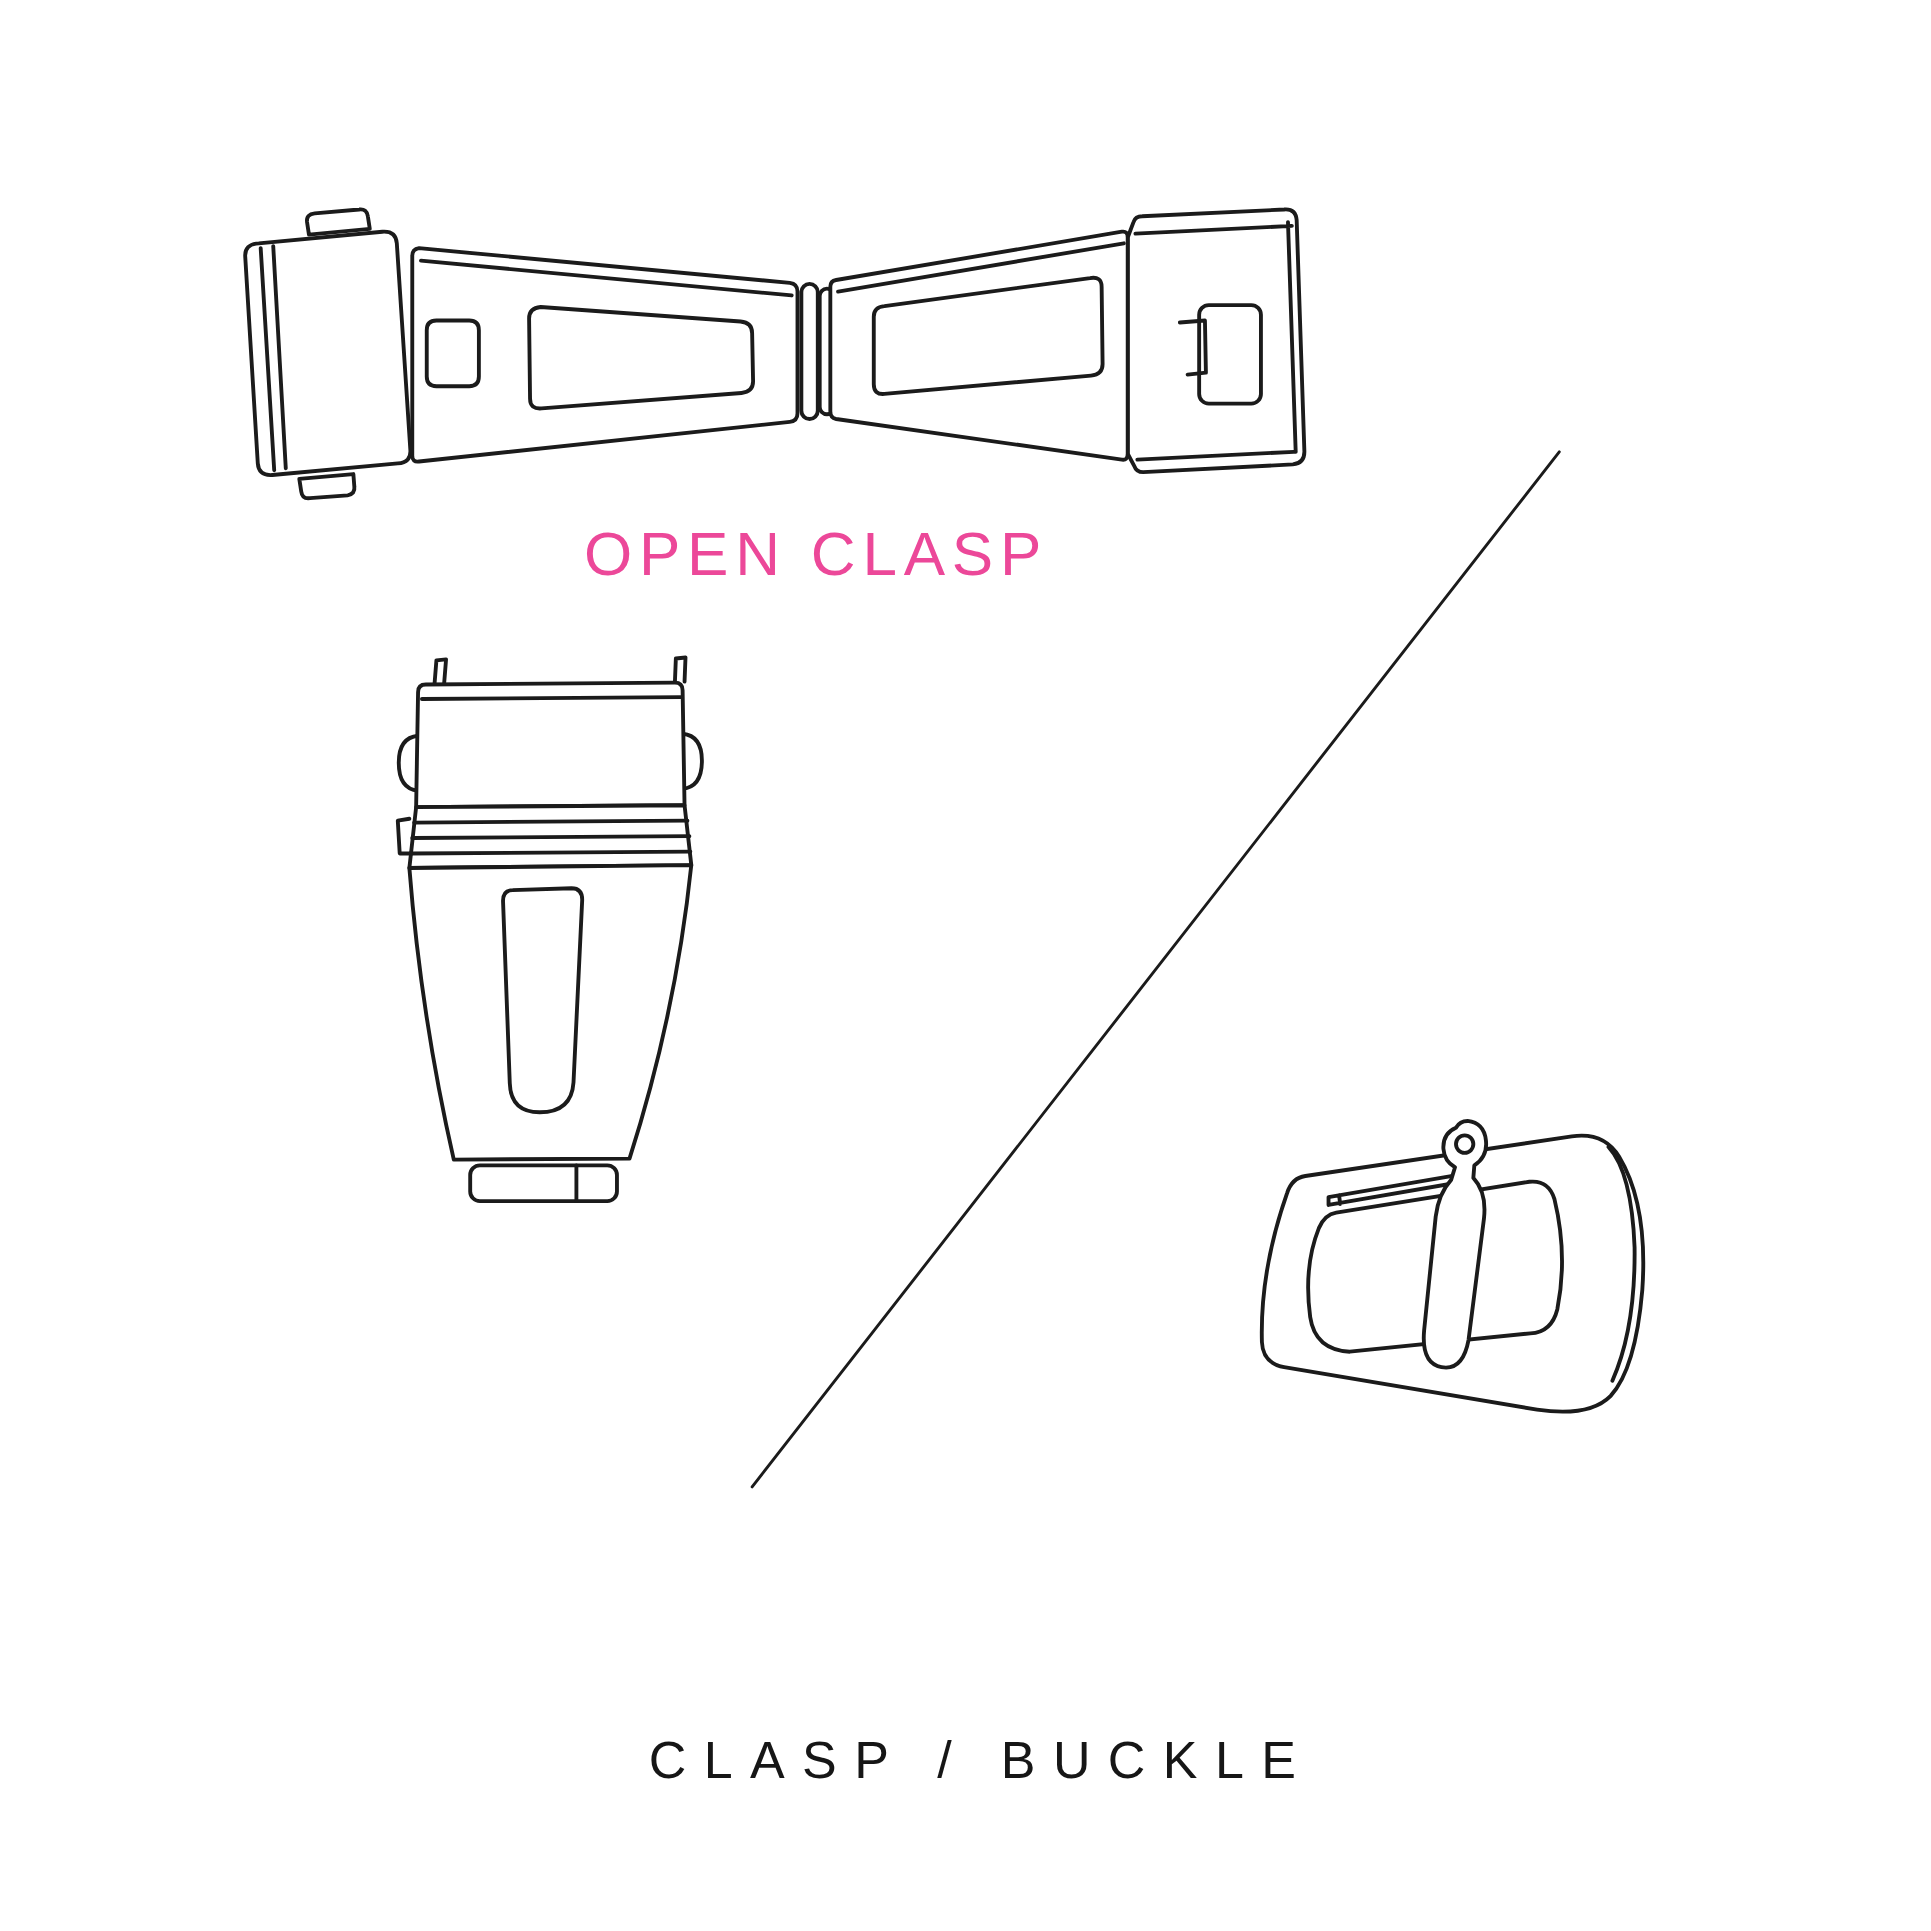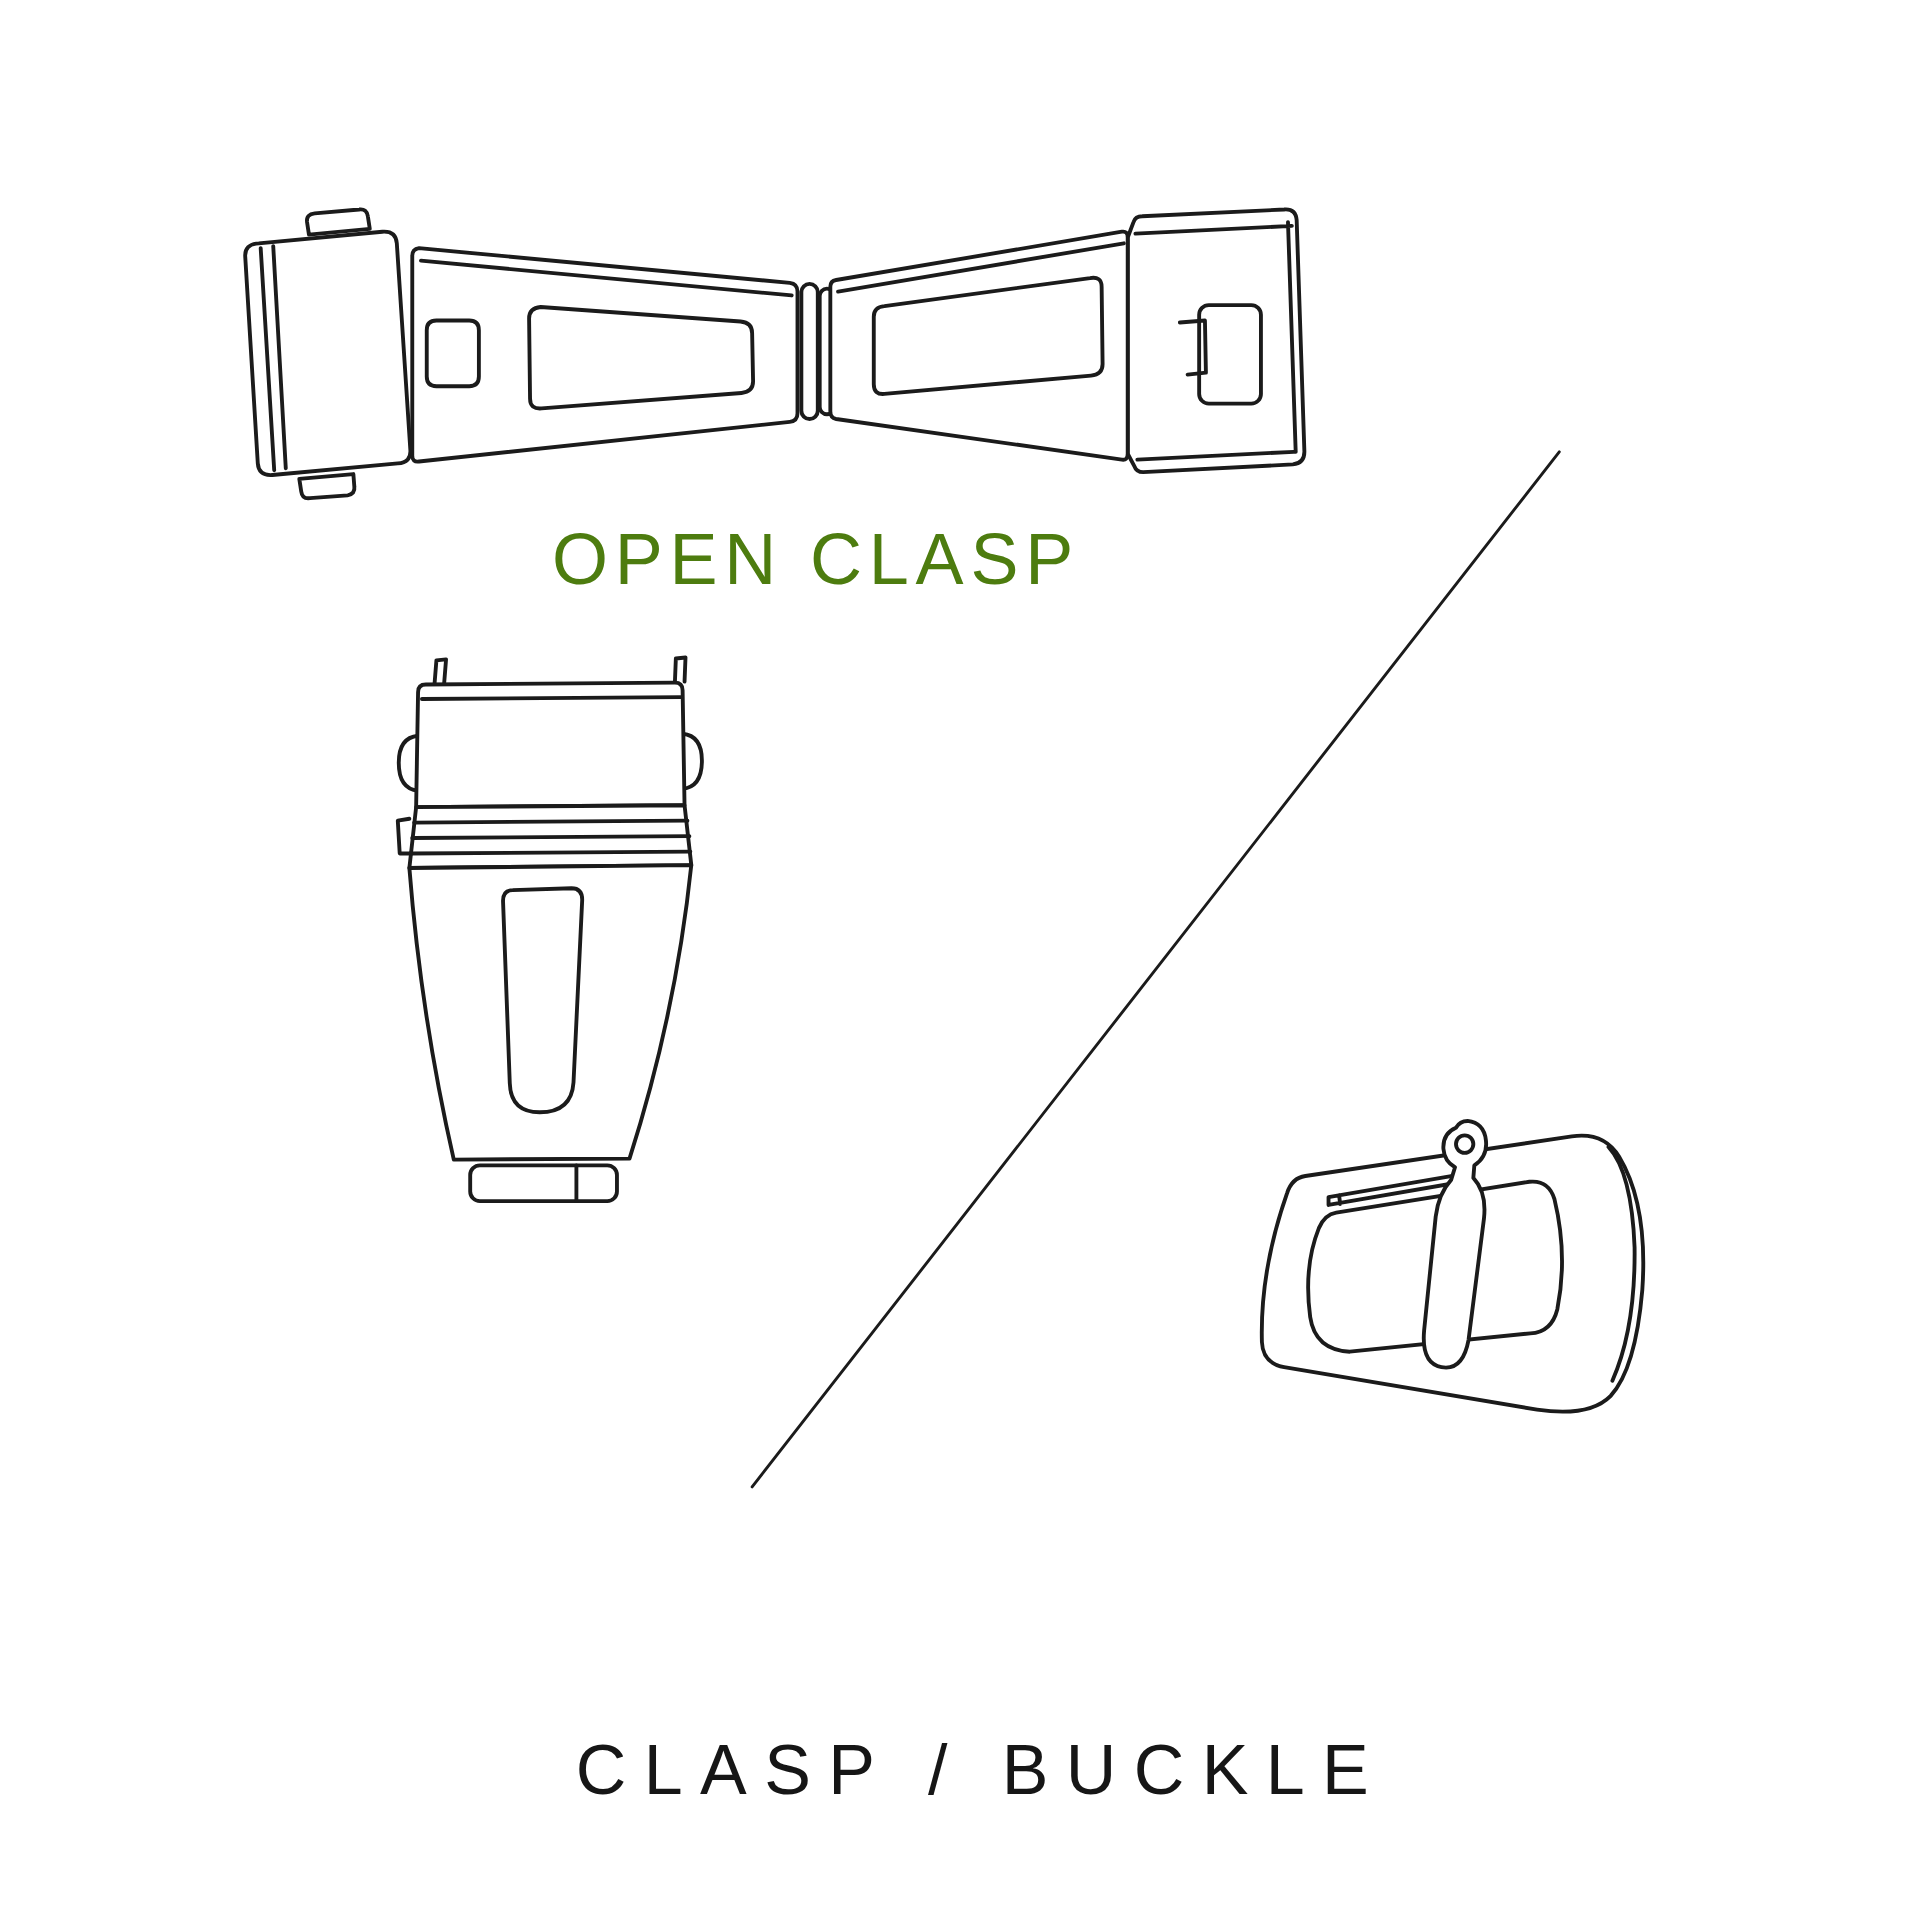--- a/index.html
+++ b/index.html
@@ -17,34 +17,34 @@
     overflow: hidden;
   }
   svg.art {
     position: absolute;
     left: 0;
     top: 0;
   }
   .caption {
     position: absolute;
     transform: translateX(-50%);
-    font-size: 72px;
+    font-size: 62px;
     font-weight: 400;
     letter-spacing: 6.8px;
     white-space: nowrap;
-    color: #4d7c0f;
+    color: #ec4899;
   }
   .caption.open { left: 816px; top: 518px; }
   .caption.closed { left: 543px; top: 1251px; }
   .diagram-title {
     position: absolute;
     left: 981px;
     top: 1730px;
     transform: translateX(-50%);
-    font-size: 70px;
+    font-size: 52px;
     font-weight: 400;
     letter-spacing: 17.4px;
     white-space: nowrap;
     color: #161616;
     text-align: center;
   }
 </style>
 </head>
 <body>
 

